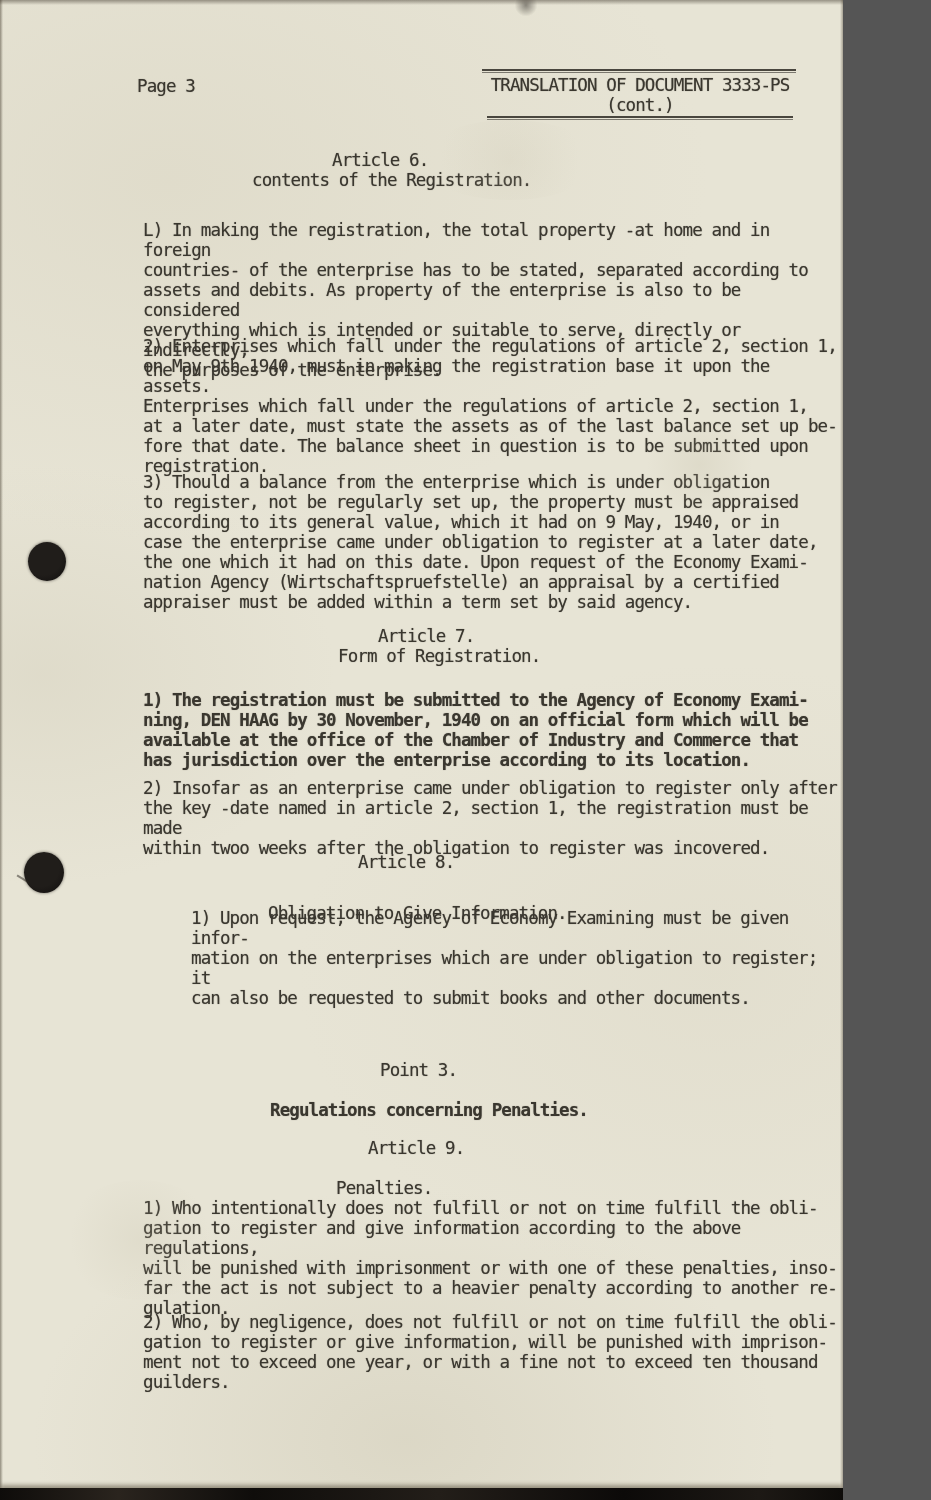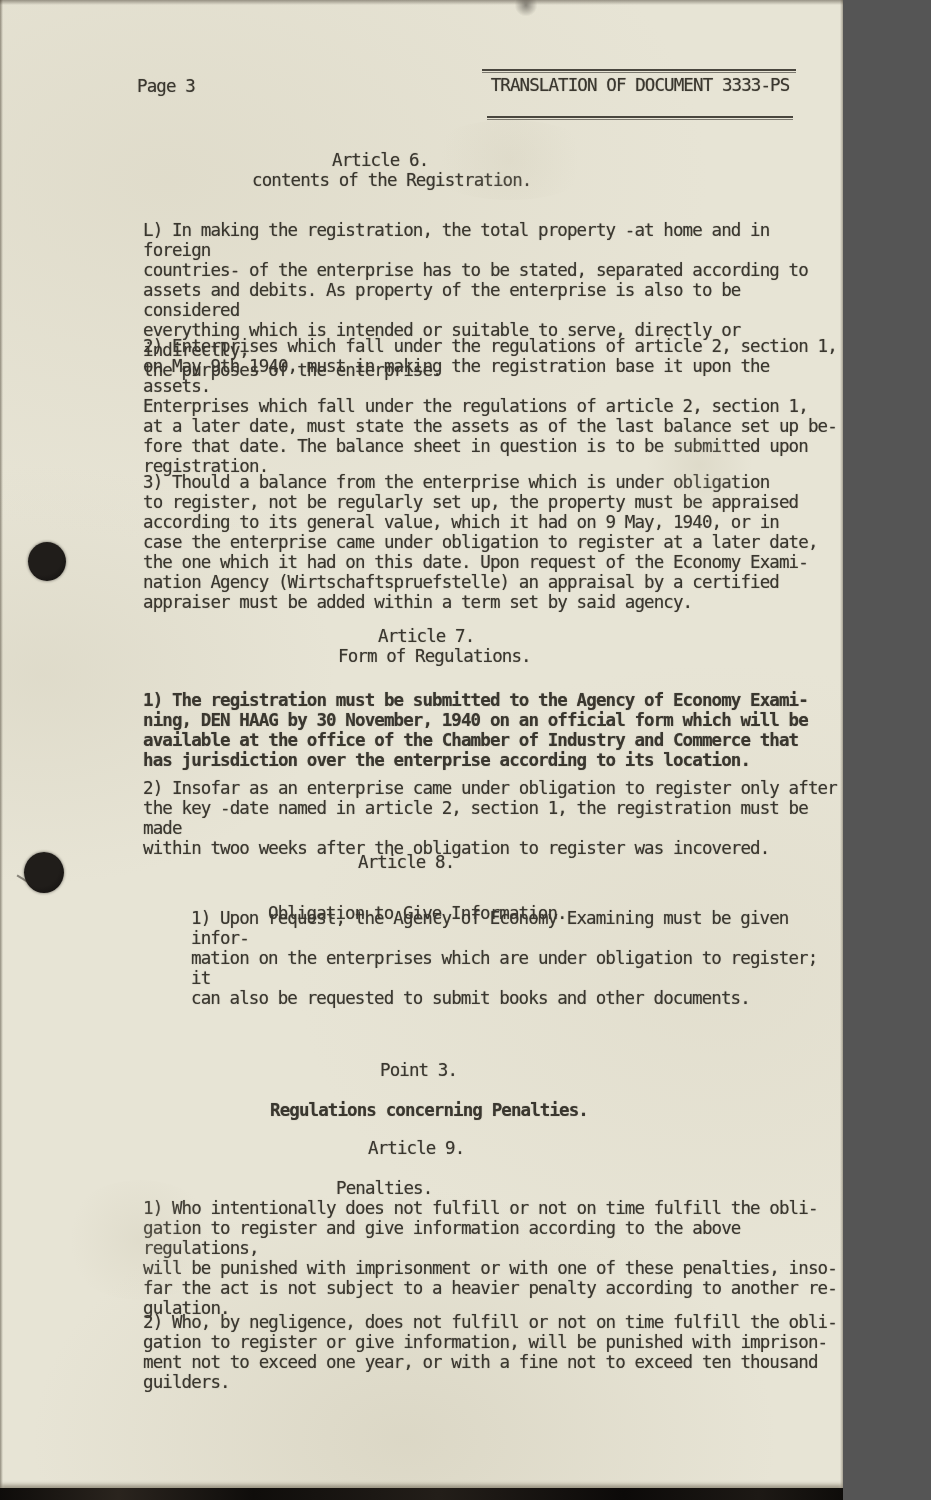--- a/index.html
+++ b/index.html
@@ -62,20 +62,21 @@
   <div class="edge-bottom"></div>
   <div class="punch punch-1"></div>
   <div class="punch punch-2"></div>
   <div class="smudge"></div>
 
   <div class="txt" style="left:137px;top:76px;">Page 3</div>
 
   <div class="hdr-block">
     <div class="rule" style="left:0;top:0;width:314px;"></div>
     <div class="txt" style="position:relative;left:0;top:6px;width:316px;text-align:center;">TRANSLATION OF DOCUMENT 3333-PS</div>
+    <div class="txt" style="position:relative;left:0;top:6px;width:316px;text-align:center;">(cont.)</div>
     <div class="rule" style="left:5px;top:47px;width:306px;"></div>
   </div>
 
   <div class="txt" style="left:332px;top:150px;">Article 6.</div>
   <div class="txt" style="left:252px;top:170px;">contents of the Registration.</div>
   <div class="txt" style="left:143px;top:220px;">L) In making the registration, the total property -at home and in foreign
 countries- of the enterprise has to be stated, separated according to
 assets and debits. As property of the enterprise is also to be considered
 everything which is intended or suitable to serve, directly or indirectly,
 the purposes of the enterprise.</div>
@@ -87,21 +88,21 @@
 registration.</div>
   <div class="txt" style="left:143px;top:472px;">3) Thould a balance from the enterprise which is under obligation
 to register, not be regularly set up, the property must be appraised
 according to its general value, which it had on 9 May, 1940, or in
 case the enterprise came under obligation to register at a later date,
 the one which it had on this date. Upon request of the Economy Exami-
 nation Agency (Wirtschaftspruefstelle) an appraisal by a certified
 appraiser must be added within a term set by said agency.</div>
 
   <div class="txt" style="left:378px;top:626px;">Article 7.</div>
-  <div class="txt" style="left:338px;top:646px;">Form of Regulations.</div>
+  <div class="txt" style="left:338px;top:646px;">Form of Registration.</div>
   <div class="txt" style="left:143px;top:690px;font-weight:bold;">1) The registration must be submitted to the Agency of Economy Exami-
 ning, DEN HAAG by 30 November, 1940 on an official form which will be
 available at the office of the Chamber of Industry and Commerce that
 has jurisdiction over the enterprise according to its location.</div>
   <div class="txt" style="left:143px;top:778px;">2) Insofar as an enterprise came under obligation to register only after
 the key -date named in article 2, section 1, the registration must be made
 within twoo weeks after the obligation to register was incovered.</div>
 
   <div class="txt" style="left:358px;top:852px;">Article 8.</div>
   <div class="txt" style="left:268px;top:872px;margin-top:31px;">Obligation to Give Information.</div>

